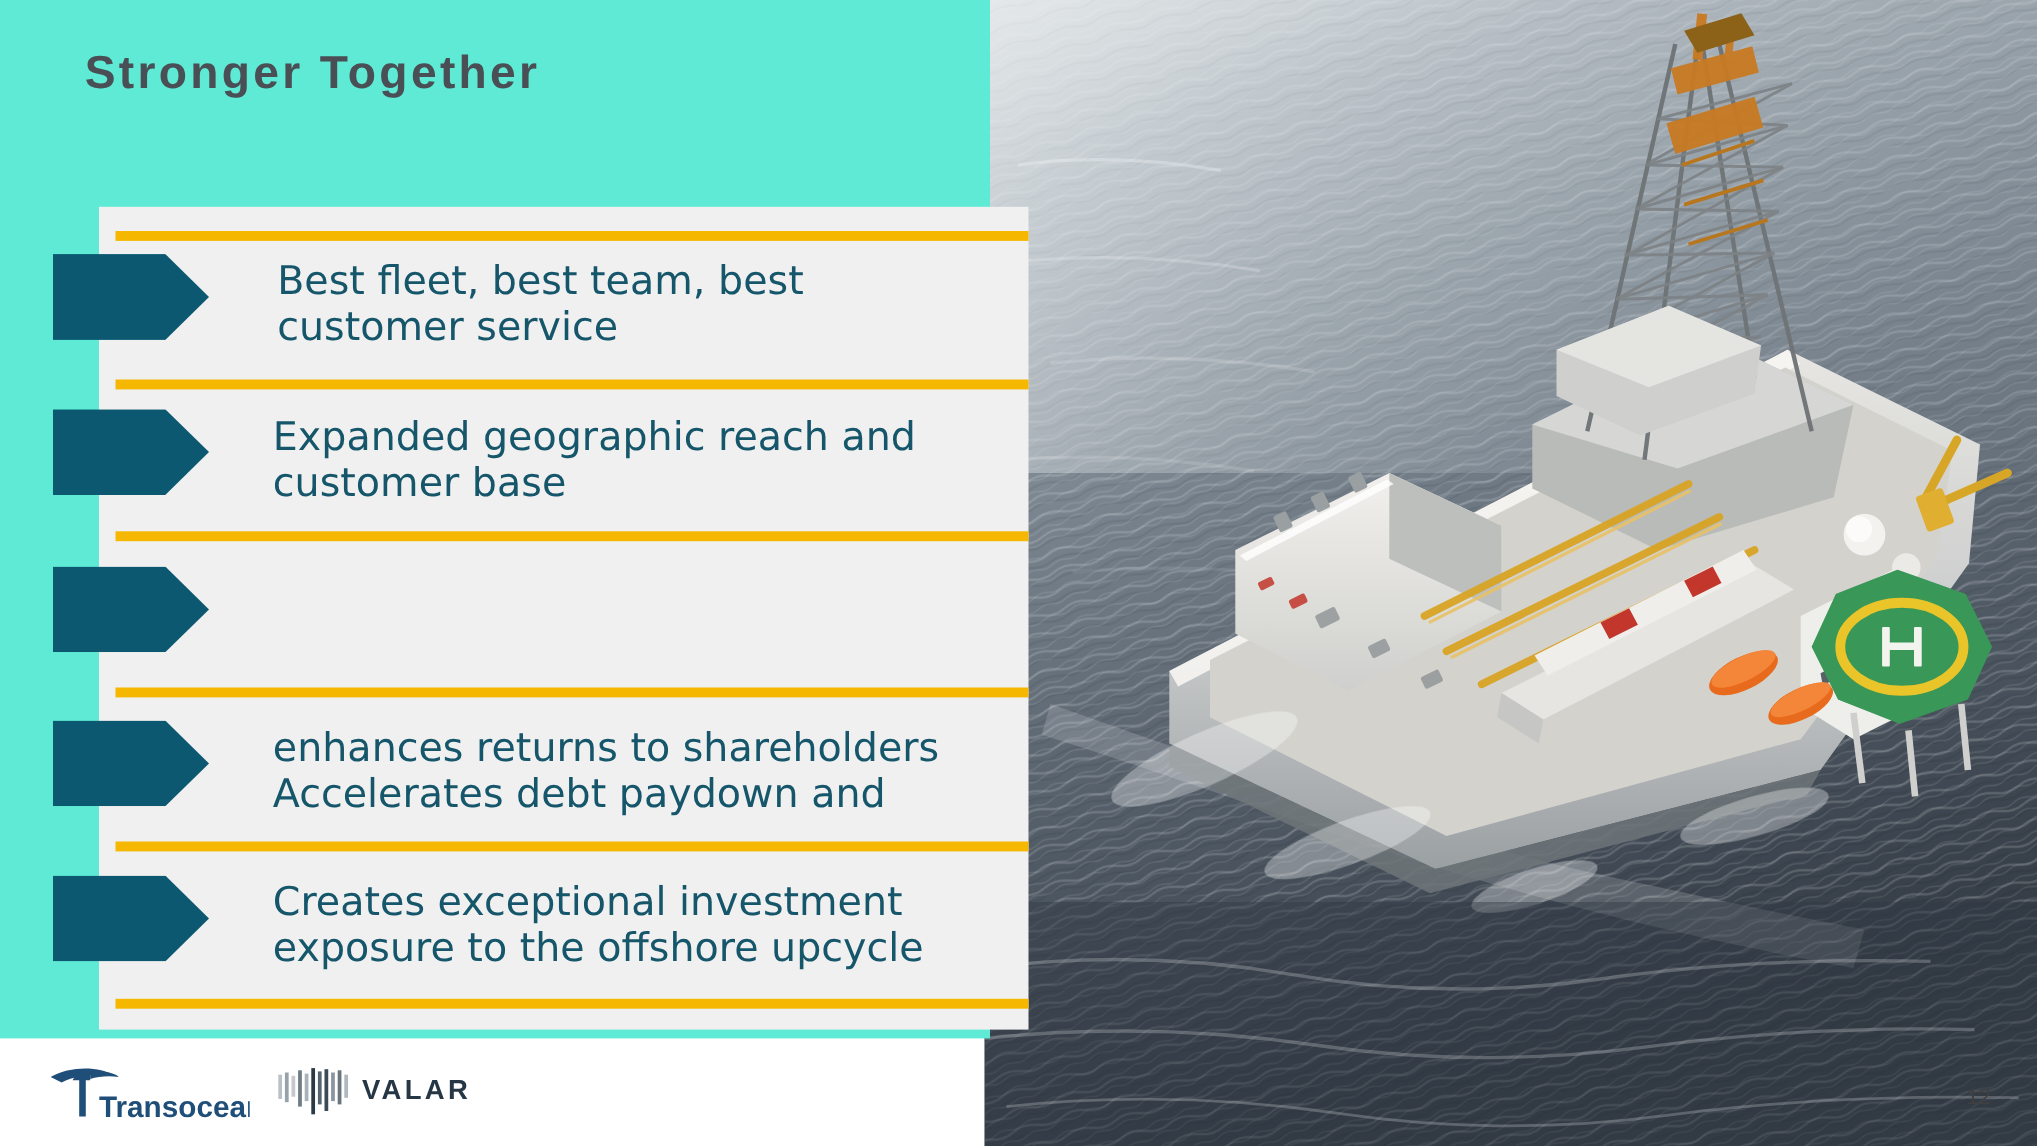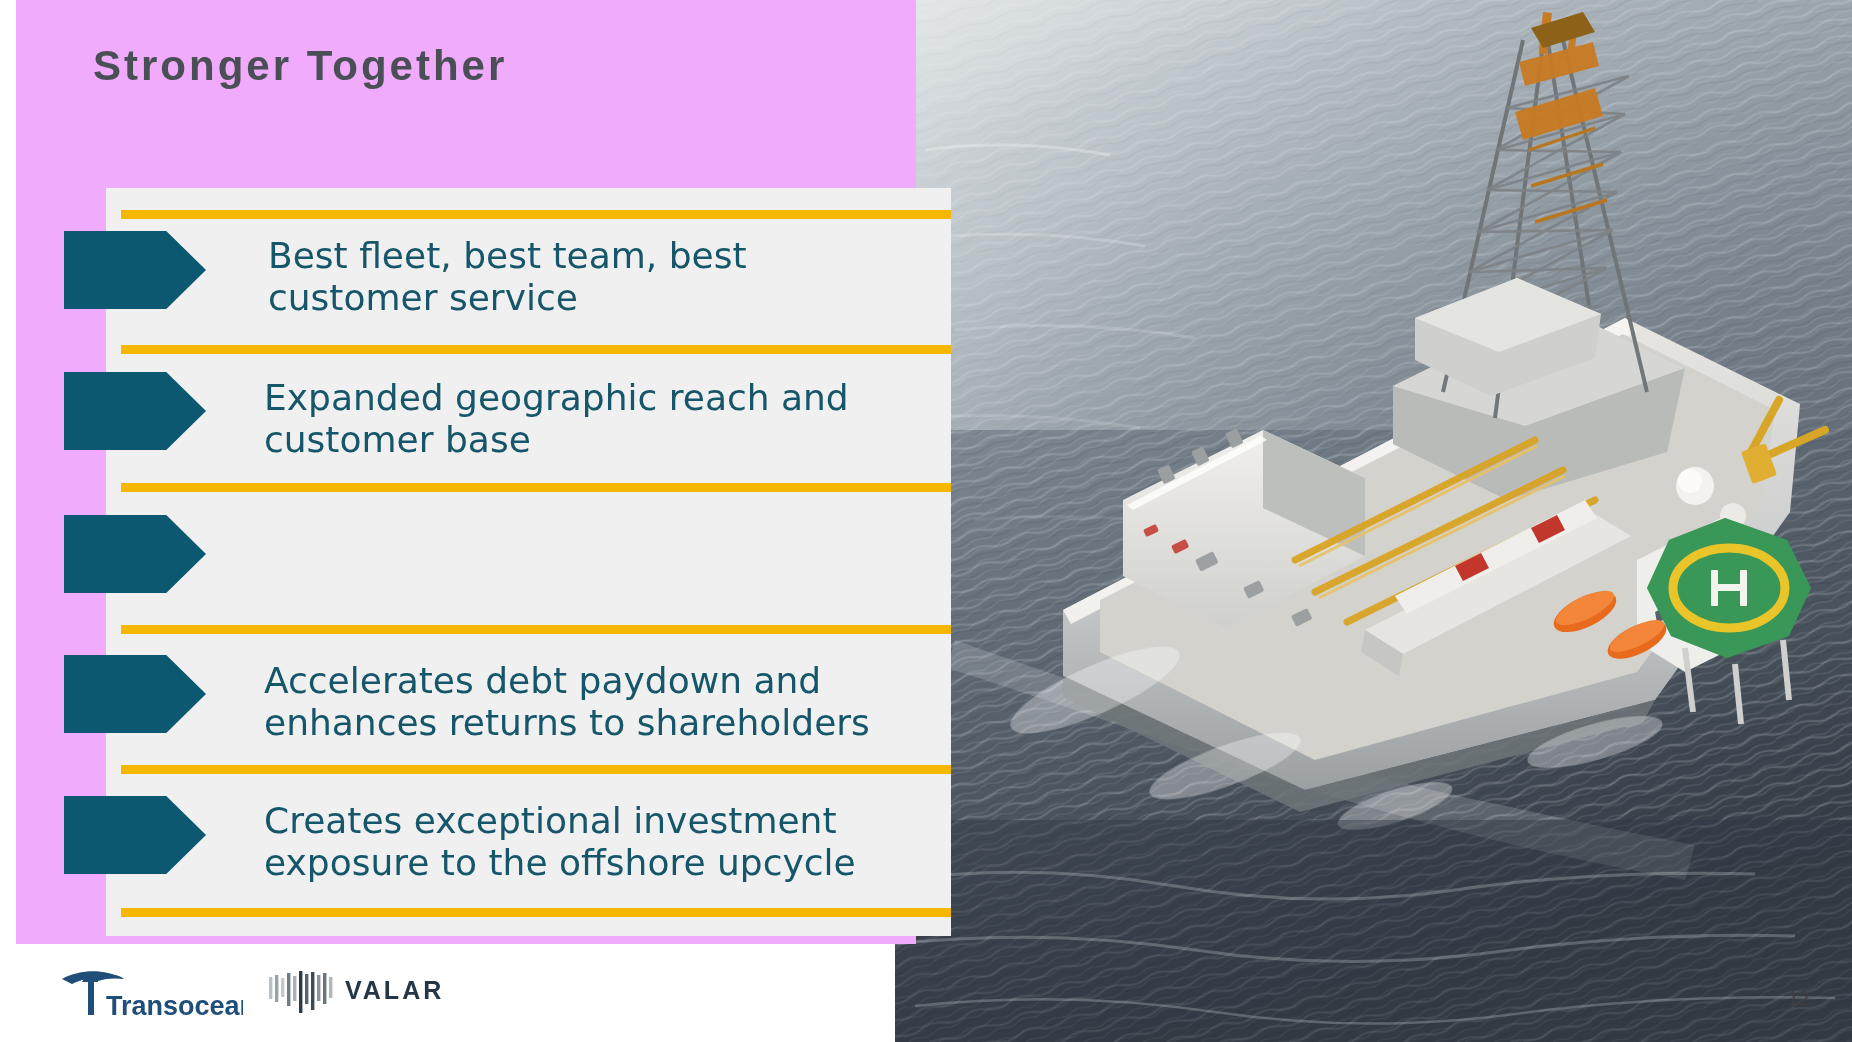--- a/index.html
+++ b/index.html
@@ -12,22 +12,22 @@
 
   
   .photo-panel{
     position:absolute; left:895px; top:0; width:957px; height:1042px;
     overflow:hidden; background:#4a5660;
   }
   .photo-svg{ display:block; width:100%; height:100%; }
 
   
   .content-area{
-    position:absolute; left:16px; top:0; width:900px; height:944px;
-    background:#f0abfc;
+    position:absolute; left:0; top:0; width:900px; height:944px;
+    background:#5eead4;
   }
 
   
   .slide-title{
     position:absolute; left:77px; top:42px;
     font-size:42px; font-weight:bold; color:#4a4f55;
     letter-spacing:3px; white-space:nowrap;
   }
 
   
@@ -303,22 +303,22 @@
 
   <div class="bullet-text" style="top:235px;left:252px">
     <div>Best fleet, best team, best</div>
     <div>customer service</div>
   </div>
   <div class="bullet-text" style="top:377px">
     <div>Expanded geographic reach and</div>
     <div>customer base</div>
   </div>
   <div class="bullet-text" style="top:660px">
+    <div>enhances returns to shareholders</div>
     <div>Accelerates debt paydown and</div>
-    <div>enhances returns to shareholders</div>
   </div>
   <div class="bullet-text" style="top:800px">
     <div>Creates exceptional investment</div>
     <div>exposure to the offshore upcycle</div>
   </div>
 
   <div class="logo-row">
 
     <svg class="transocean-logo" width="185" height="58" viewBox="0 0 185 58">
       <g fill="#1F4E79">

